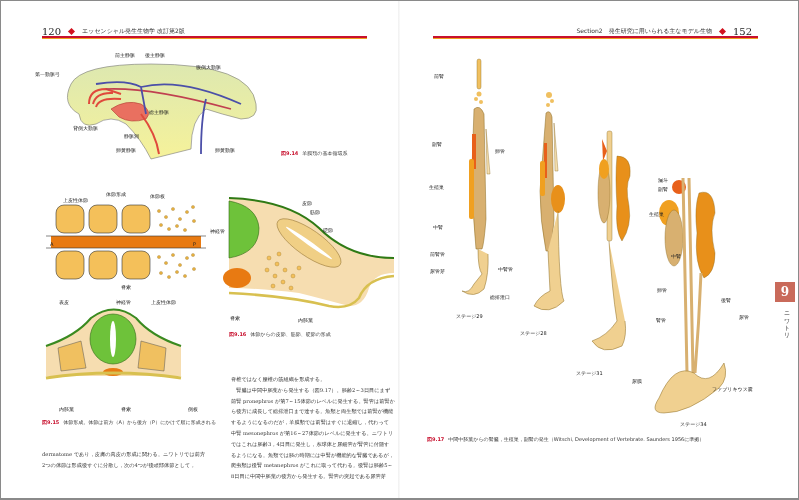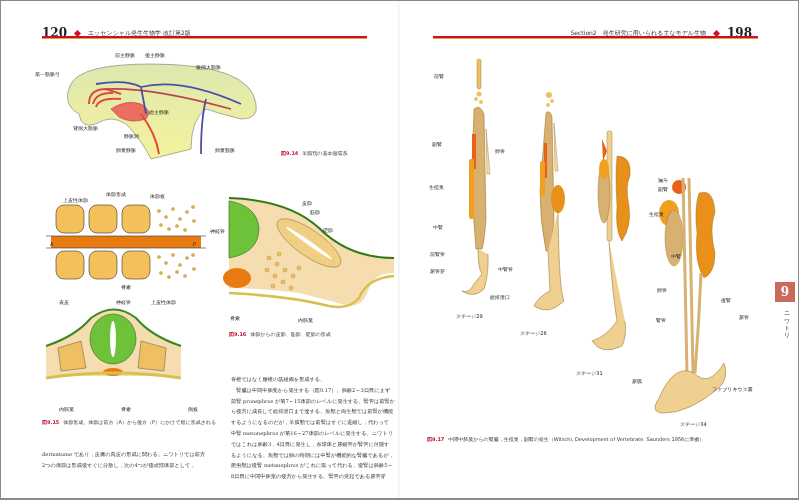--- a/index.html
+++ b/index.html
@@ -5,21 +5,21 @@
   html,body{margin:0;padding:0;}
   body{width:799px;height:500px;background:#8a8a8a;position:relative;overflow:hidden;font-family:"DejaVu Sans",sans-serif;}
   .spread{position:absolute;left:1px;top:1px;width:797px;height:497px;background:#ffffff;}
   .page{position:absolute;top:0;height:497px;}
   .page.left{left:0;width:398px;}
   .page.right{left:398px;width:399px;}
   .gutter{position:absolute;left:397px;top:0;width:2px;height:497px;background:linear-gradient(to right,#f0f0f0,#fafafa);}
   .running-head{position:absolute;top:25px;font-size:6px;color:#333;white-space:nowrap;display:flex;align-items:center;gap:8px;}
   .left .running-head{left:41px;}
   .right .running-head{right:46px;}
-  .pnum{font-weight:bold;font-family:"DejaVu Serif",serif;font-size:12px;color:#222;}
+  .pnum{font-weight:normal;font-family:"DejaVu Serif",serif;font-size:10px;color:#222;}
   .diamond{width:5px;height:5px;background:#d1121e;transform:rotate(45deg);display:inline-block;}
   .rule{position:absolute;top:35px;height:3px;background:linear-gradient(#c8102e 0,#c8102e 60%,#f0a020 60%,#f0a020 100%);}
   .left .rule{left:41px;width:325px;}
   .right .rule{left:34px;width:325px;}
   .label{position:absolute;font-size:5px;color:#222;white-space:nowrap;}
   .caption{position:absolute;font-size:5px;color:#333;white-space:nowrap;}
   .caption .fig{color:#c8102e;font-weight:bold;margin-right:4px;}
   .body-text{position:absolute;font-family:"DejaVu Serif",serif;font-size:5.2px;line-height:10.8px;color:#333;white-space:nowrap;}
   .thumb-tab{position:absolute;left:376px;top:281px;width:20px;height:20px;background:#c96a5a;color:#fff;font-family:"DejaVu Serif",serif;font-weight:bold;font-size:12px;display:flex;align-items:center;justify-content:center;}
   .thumb-label{position:absolute;left:380px;top:306px;width:12px;font-size:6px;color:#333;writing-mode:vertical-rl;}
@@ -182,21 +182,21 @@
       <div>2つの体節は形成後すぐに分散し，次の4つが後頭部体節として，</div>
     </div>
   </div>
 
   <div class="gutter"></div>
 
   <div class="page right">
     <div class="running-head">
       <span>Section2　発生研究に用いられる主なモデル生物</span>
       <span class="diamond"></span>
-      <span class="pnum">198</span>
+      <span class="pnum">152</span>
     </div>
     <div class="rule"></div>
 
     <svg style="left:55px;top:58px;" width="60" height="250" viewBox="0 0 60 250">
       <rect x="23" y="0" width="4" height="30" rx="2" fill="#f0c060" stroke="#8a6a20" stroke-width="0.4"></rect>
       <circle cx="25" cy="35" r="2.5" fill="#f0c060"></circle>
         <circle cx="22" cy="40" r="2" fill="#f0c060"></circle>
         <circle cx="27" cy="43" r="2" fill="#f0c060"></circle>
       <path d="M20,50 Q26,45 30,55 L32,160 Q30,185 28,190 L22,190 Q18,150 18,110 Z" fill="#d8b070" stroke="#8a6a20" stroke-width="0.5"></path>
       <rect x="18" y="75" width="4" height="35" fill="#e8601a"></rect>

